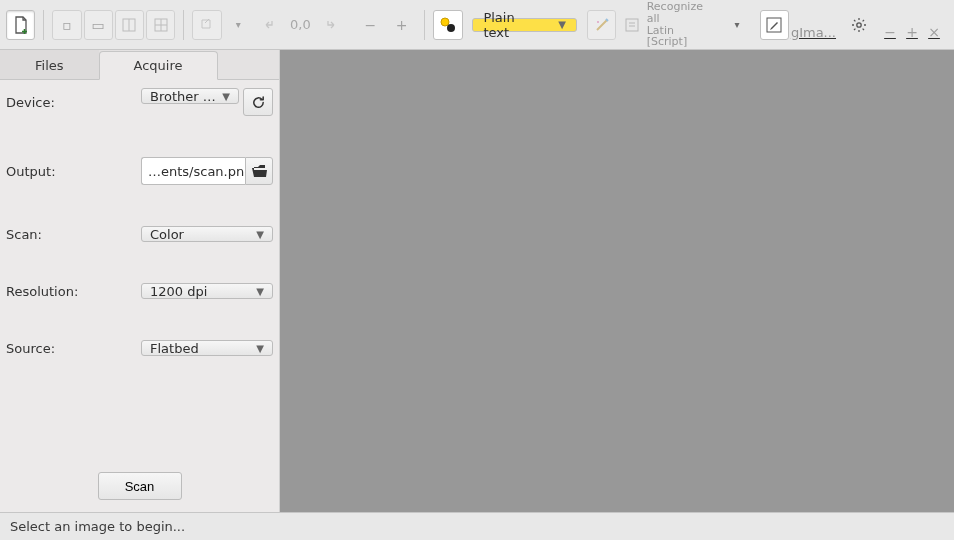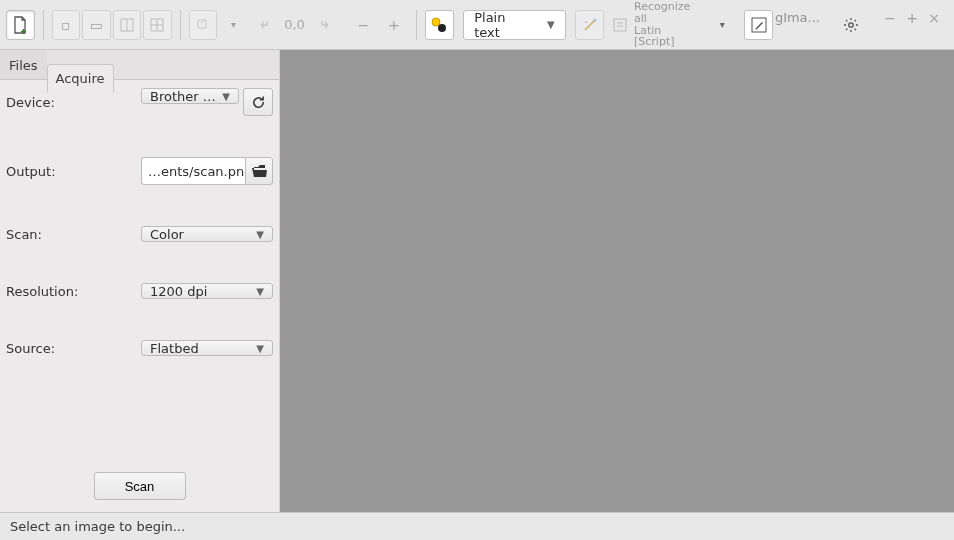--- a/index.html
+++ b/index.html
@@ -7,49 +7,49 @@
   .window { width: 954px; height: 540px; display: flex; flex-direction: column; background: #e8e8e8; }
   
   .toolbar { height: 50px; background: #e8e8e8; border-bottom: 1px solid #c6c6c6; display: flex; align-items: center; padding: 0 6px; gap: 2px; }
   .tbtn { width: 30px; height: 30px; background: #f0f0f0; border: 1px solid #c0c0c0; border-radius: 3px; display: flex; align-items: center; justify-content: center; color: #6a6a6a; font-size: 14px; cursor: pointer; }
   .tbtn.active { background: #fff; box-shadow: 0 1px 2px rgba(0,0,0,.15) inset; }
   .tbtn.disabled { opacity: .55; cursor: default; }
   .tbtn.noborder { border: none; background: transparent; }
   .sep { width: 1px; height: 30px; background: #c8c8c8; margin: 0 6px; }
   .coords { font-size: 13px; color: #a8a8a8; padding: 0 4px; }
   .bc-icon svg { display: block; }
-  .plain-text { height: 30px; padding: 0 10px; background: #ffffff; border: 1px solid #c0c0c0; border-radius: 3px; display: flex; align-items: center; gap: 16px; cursor: pointer; font-size: 13px; }
+  .plain-text { height: 14px; padding: 0 10px; background: #fde047; border: 1px solid #c0c0c0; border-radius: 3px; display: flex; align-items: center; gap: 16px; cursor: pointer; font-size: 13px; }
   .caret { font-size: 10px; color: #6a6a6a; }
   .recognize { height: 32px; padding: 0 6px; display: flex; align-items: center; gap: 6px; color: #989898; font-size: 11px; border: 1px solid transparent; border-radius: 3px; }
   .recognize .rlines { display:flex; flex-direction:column; line-height:1.05;}
   .recognize-dd { width: 22px; height: 32px; display:flex; align-items:center; justify-content:center; color:#989898; border:1px solid transparent; border-radius:3px;}
-  .right-cluster { margin-left: auto; display: flex; align-items: flex-start; gap: 16px; }
+  .right-cluster { margin-left: auto; display: flex; align-items: flex-end; gap: 8px; text-decoration: underline; }
   .title-txt { color: #939393; font-size: 13px; }
   .winctl { display:flex; gap:6px; color:#a0a0a0; font-size:14px; padding-right:6px;}
   .winctl span { width:16px; text-align:center; cursor:pointer;}
   
   .body { flex: 1; display: flex; min-height: 0; }
   .sidebar { width: 280px; background: #eceaea; display: flex; flex-direction: column; border-right: 1px solid #d0d0d0; }
   .tabs { display:flex; height:30px; border-bottom:1px solid #c6c6c6; background:#e4e2e2;}
-  .tab { padding:0 8px; display:flex; align-items:center; font-size:13px; color:#3a3a3a; border:1px solid transparent; border-bottom:none; cursor:pointer;}
+  .tab { padding:0 34px; display:flex; align-items:center; font-size:13px; color:#3a3a3a; border:1px solid transparent; border-bottom:none; cursor:pointer;}
   .tab.inactive { background:#dedcdc;}
-  .tab.active { background:#eceaea; border:1px solid #c6c6c6; border-bottom:1px solid #eceaea; border-top-left-radius:4px; border-top-right-radius:4px; position:relative; top:14px;}
+  .tab.active { background:#eceaea; border:1px solid #c6c6c6; border-bottom:1px solid #eceaea; border-top-left-radius:4px; border-top-right-radius:4px; position:relative; top:1px;}
   .form { padding:8px 6px 0 6px; display:grid; grid-template-columns: 1fr 132px; column-gap:6px; row-gap:6px; align-items:center;gap:41px;}
   .lbl { font-size:13px; color:#333; }
   .dd { height:16px; background:linear-gradient(#f6f6f6,#e6e6e6); border:1px solid #bcbcbc; border-radius:3px; display:flex; align-items:center; justify-content:space-between; padding:0 8px; font-size:13px; cursor:pointer;}
   .dd .caret { font-size:10px; color:#666; }
   .refresh-btn { width:30px; height:28px; background:linear-gradient(#f6f6f6,#e6e6e6); border:1px solid #bcbcbc; border-radius:3px; display:flex; align-items:center; justify-content:center; cursor:pointer; font-size:15px;}
   .output-row { grid-column: 2 / 3; display:flex; gap:0; }
   .output-field { flex:1; height:28px; background:#fff; border:1px solid #bcbcbc; border-right:none; border-radius:3px 0 0 3px; padding:0 6px; display:flex; align-items:center; font-size:13px; overflow:hidden; white-space:nowrap;}
   .output-btn { width:28px; height:28px; background:linear-gradient(#f6f6f6,#e6e6e6); border:1px solid #bcbcbc; border-radius:0 3px 3px 0; display:flex; align-items:center; justify-content:center; cursor:pointer;}
   .device-row { grid-column: 2 / 3; display:flex; gap:4px; }
   .device-row .dd { flex:1; }
   .error { color:#fe0000; font-size:13px; padding:0 2px; margin-top:auto; }
   .scan-row { display:flex; justify-content:center; padding:10px 0 12px; }
-  .scan-btn { width:92px; height:28px; background:linear-gradient(#f6f6f6,#e6e6e6); border:1px solid #bcbcbc; border-radius:3px; cursor:pointer; font-size:13px;}
+  .scan-btn { width:84px; height:28px; background:linear-gradient(#f6f6f6,#e6e6e6); border:1px solid #bcbcbc; border-radius:3px; cursor:pointer; font-size:13px;}
   .canvas { flex:1; background:#989898; }
   .statusbar { height:28px; border-top:1px solid #c6c6c6; background:#e8e8e8; display:flex; align-items:center; padding:0 10px; font-size:13px; color:#3a3a3a;}
 </style>
 </head>
 <body>
 
 <div class="window">
 
   <div class="toolbar">
     <div class="tbtn active">

